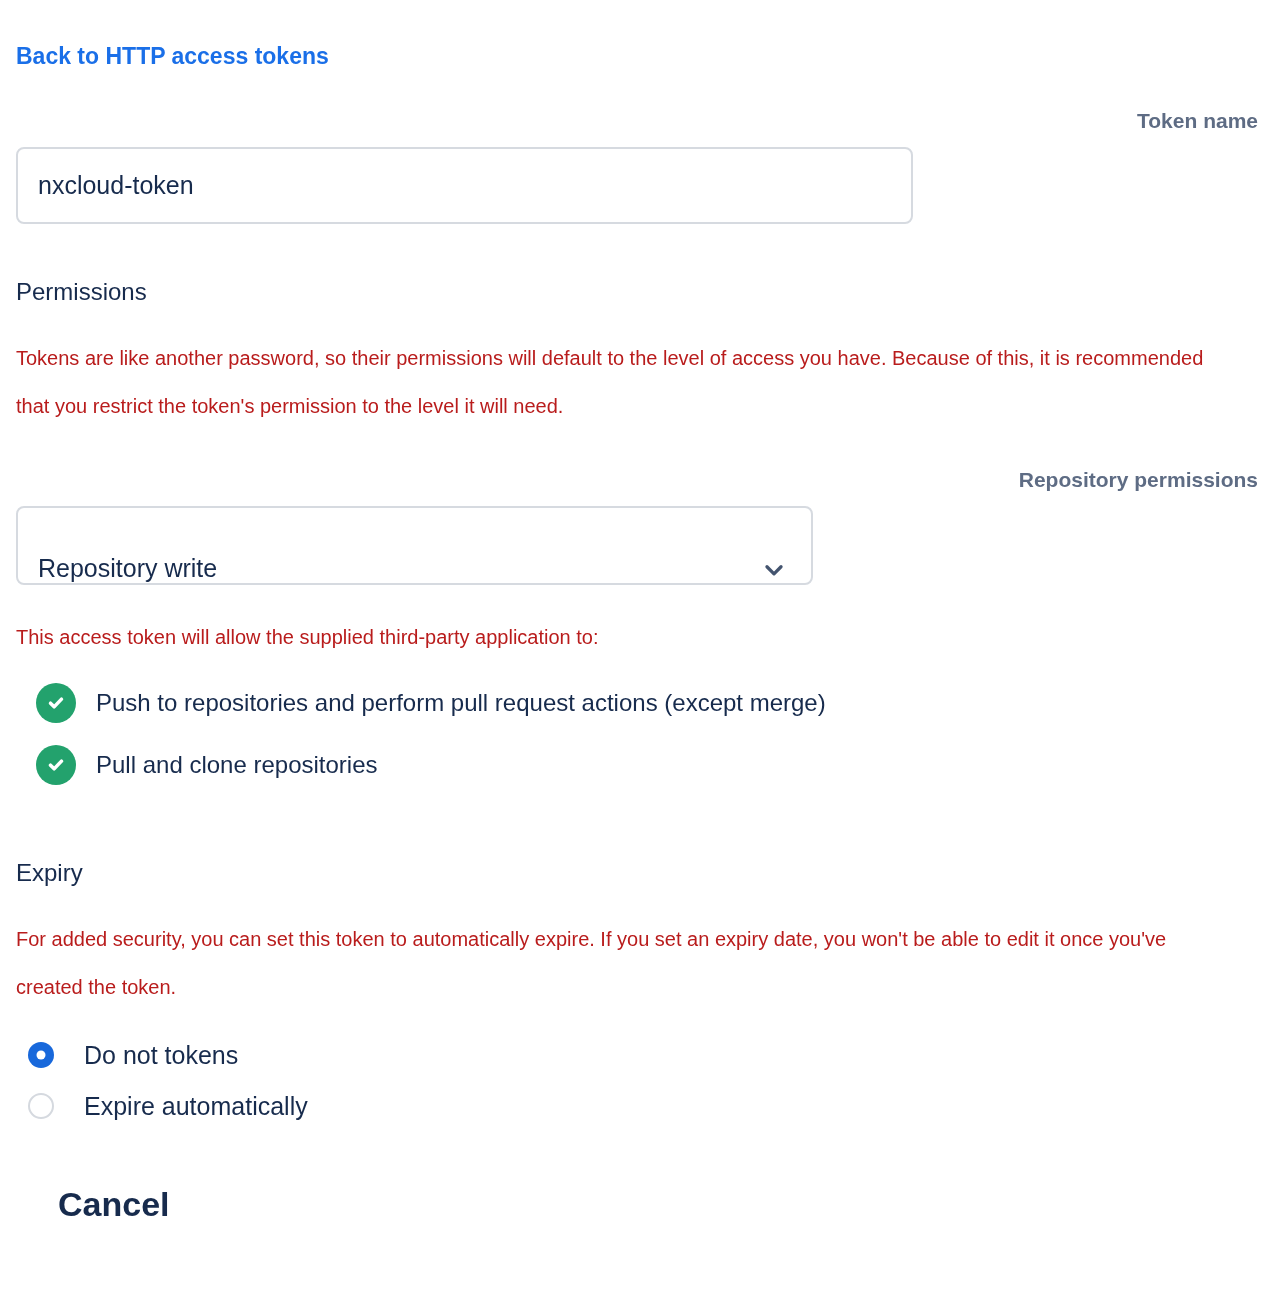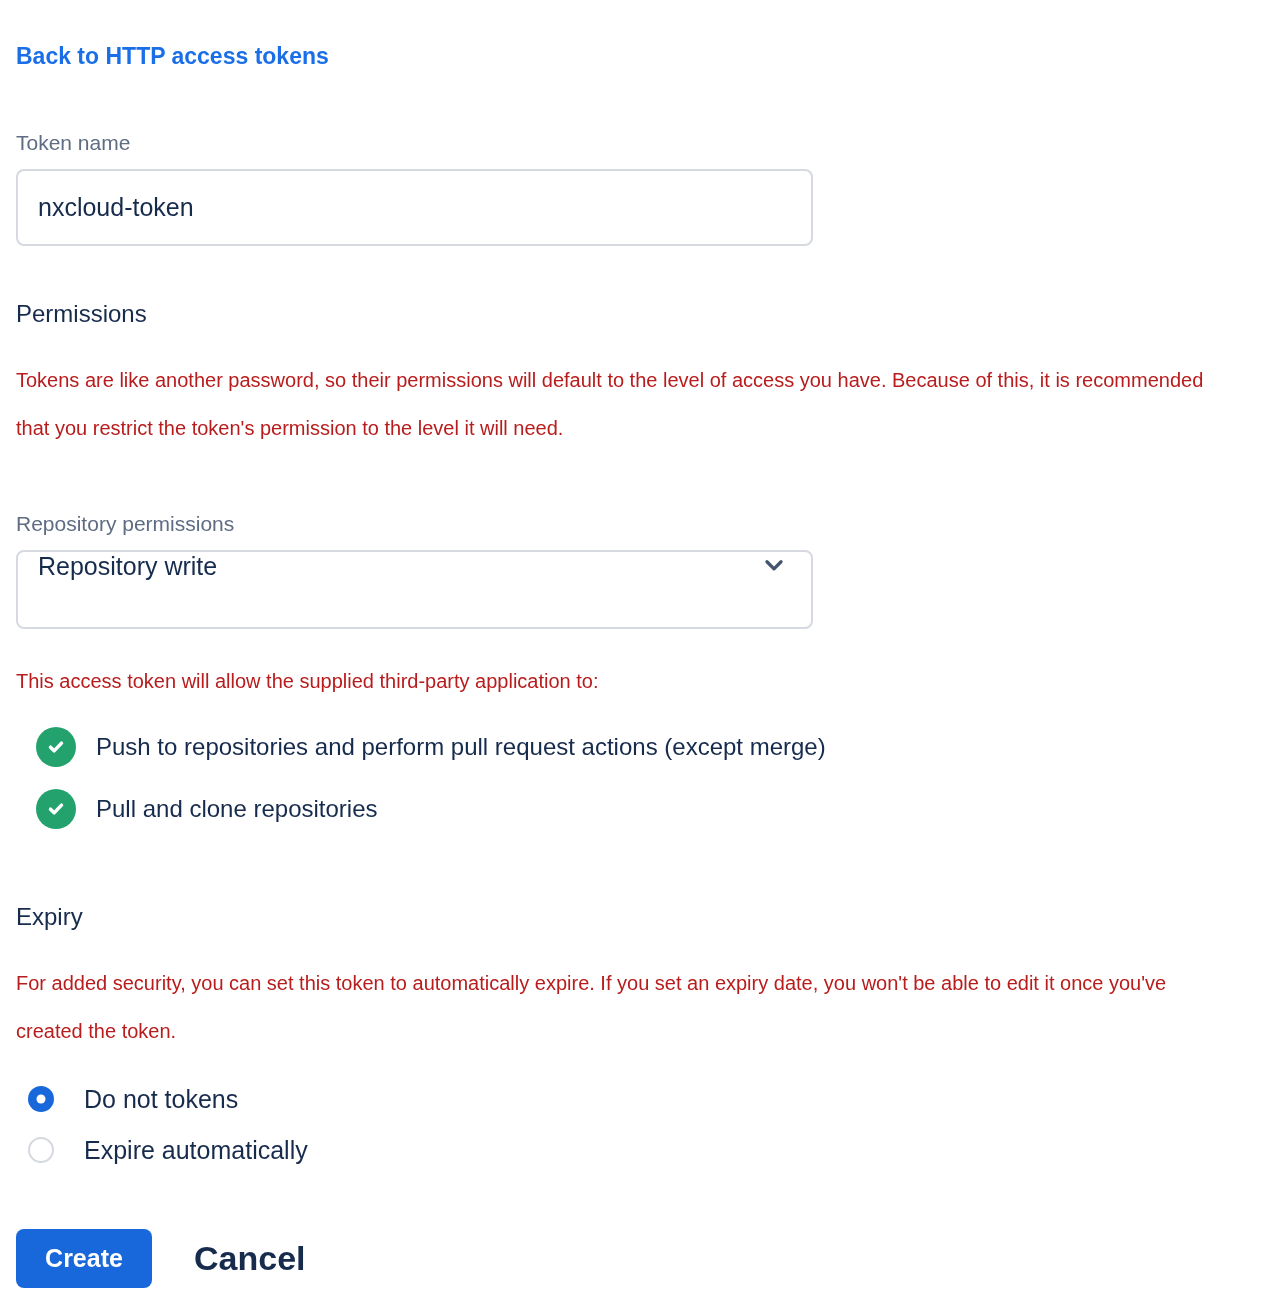--- a/index.html
+++ b/index.html
@@ -33,31 +33,32 @@
     margin-top: 48px;
     font-size: 35px;
     font-weight: 700;
     color: #172B4D;
     letter-spacing: 0;
   }
 
   
   .field-label {
     display: block;
-    margin-top: 60px;
+    margin-top: 38px;
     font-size: 21px;
-    font-weight: 400;
+    font-weight: 700;
     color: #5E6C84;
+    text-align: right;
   }
 
   
   .text-input {
     display: block;
     margin-top: 14px;
-    width: 797px;
+    width: 897px;
     height: 77px;
     border: 2px solid #D6DAE0;
     border-radius: 8px;
     font-family: "Liberation Sans", sans-serif;
     font-size: 25px;
     color: #172B4D;
     padding: 0 20px;
     outline: none;
     background: #ffffff;
   }
@@ -82,21 +83,21 @@
 
   
   .select-box {
     margin-top: 14px;
     width: 797px;
     height: 79px;
     border: 2px solid #D6DAE0;
     border-radius: 8px;
     background: #ffffff;
     display: flex;
-    align-items: flex-start;
+    align-items: flex-end;
     justify-content: space-between;
     padding: 0 24px 0 20px;
     cursor: pointer;
   }
   .select-value {
     font-size: 25px;
     color: #172B4D;
   }
   .select-box svg { display: block; }
 
@@ -253,17 +254,16 @@
       <span class="radio-circle"></span>
       <span class="radio-label">Do not tokens</span>
     </div>
     <div class="radio-row">
       <span class="radio-circle"></span>
       <span class="radio-label">Expire automatically</span>
     </div>
   </div>
 
   <div class="actions">
-    <button class="create-button">Create</button>
     <button class="cancel-button">Cancel</button>
   </div>
 
 </div>
 
 </body></html>

